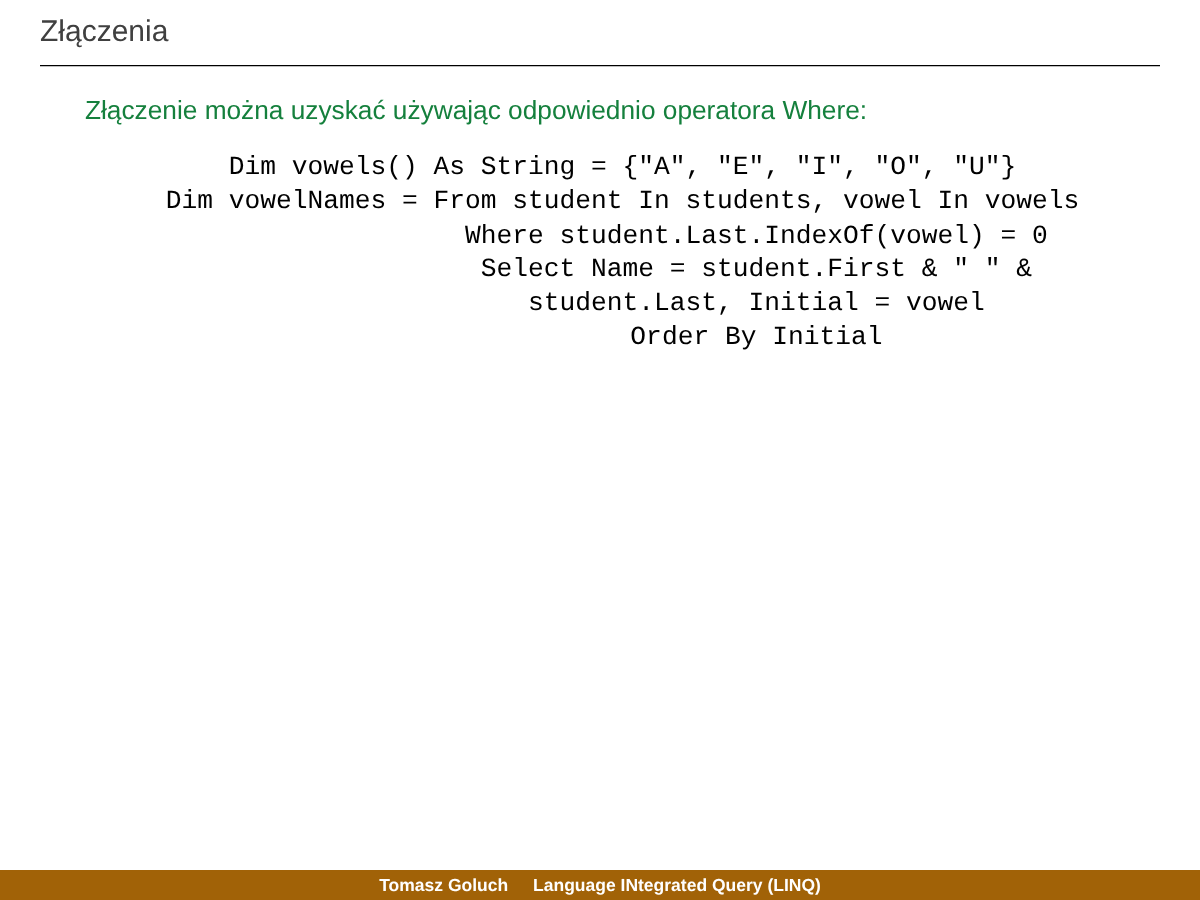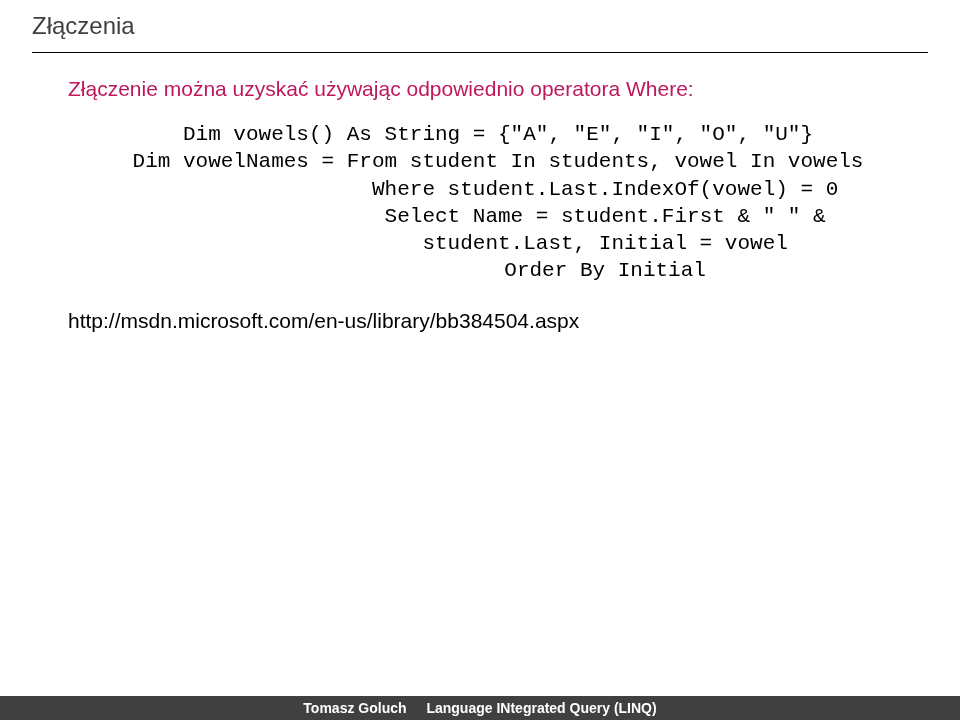--- a/index.html
+++ b/index.html
@@ -25,21 +25,21 @@
     color: #404040;
     padding-bottom: 4px;
   }
   .title-rule {
     border: none;
     border-top: 1px solid #000;
     margin: 0 0 24px 0;
   }
   .subtitle {
     font-size: 21px;
-    color: #be185d;
+    color: #15803d;
     margin: 0 0 20px 0;
     padding-left: 36px;
   }
   .code {
     font-family: "Courier New", monospace;
     font-size: 21px;
     line-height: 1.3;
     white-space: pre;
     color: #000;
     padding-left: 36px;
@@ -50,21 +50,21 @@
     font-size: 21px;
     color: #000;
     padding-left: 36px;
     margin-top: 24px;
   }
   .footer {
     position: absolute;
     bottom: 0;
     left: 0;
     right: 0;
-    background: #404040;
+    background: #a16207;
     color: #fff;
     font-size: 14px;
     padding: 4px 0;
     text-align: center;
   }
   .footer .author {
     font-weight: bold;
     margin-right: 16px;
   }
   .footer .topic {
@@ -77,19 +77,18 @@
 <div class="slide">
   <h1 class="title">Złączenia</h1>
   <hr class="title-rule">
   <p class="subtitle">Złączenie można uzyskać używając odpowiednio operatora Where:</p>
   <div class="code">Dim vowels() As String = {"A", "E", "I", "O", "U"}
 Dim vowelNames = From student In students, vowel In vowels
                  Where student.Last.IndexOf(vowel) = 0
                  Select Name = student.First &amp; " " &amp;
                  student.Last, Initial = vowel
                  Order By Initial</div>
-  <div class="link">http://msdn.microsoft.com/en-us/library/bb384504.aspx</div>
 
   <div class="footer">
     <span class="author">Tomasz Goluch</span>
     <span class="topic">Language INtegrated Query (LINQ)</span>
   </div>
 </div>
 
 </body></html>

